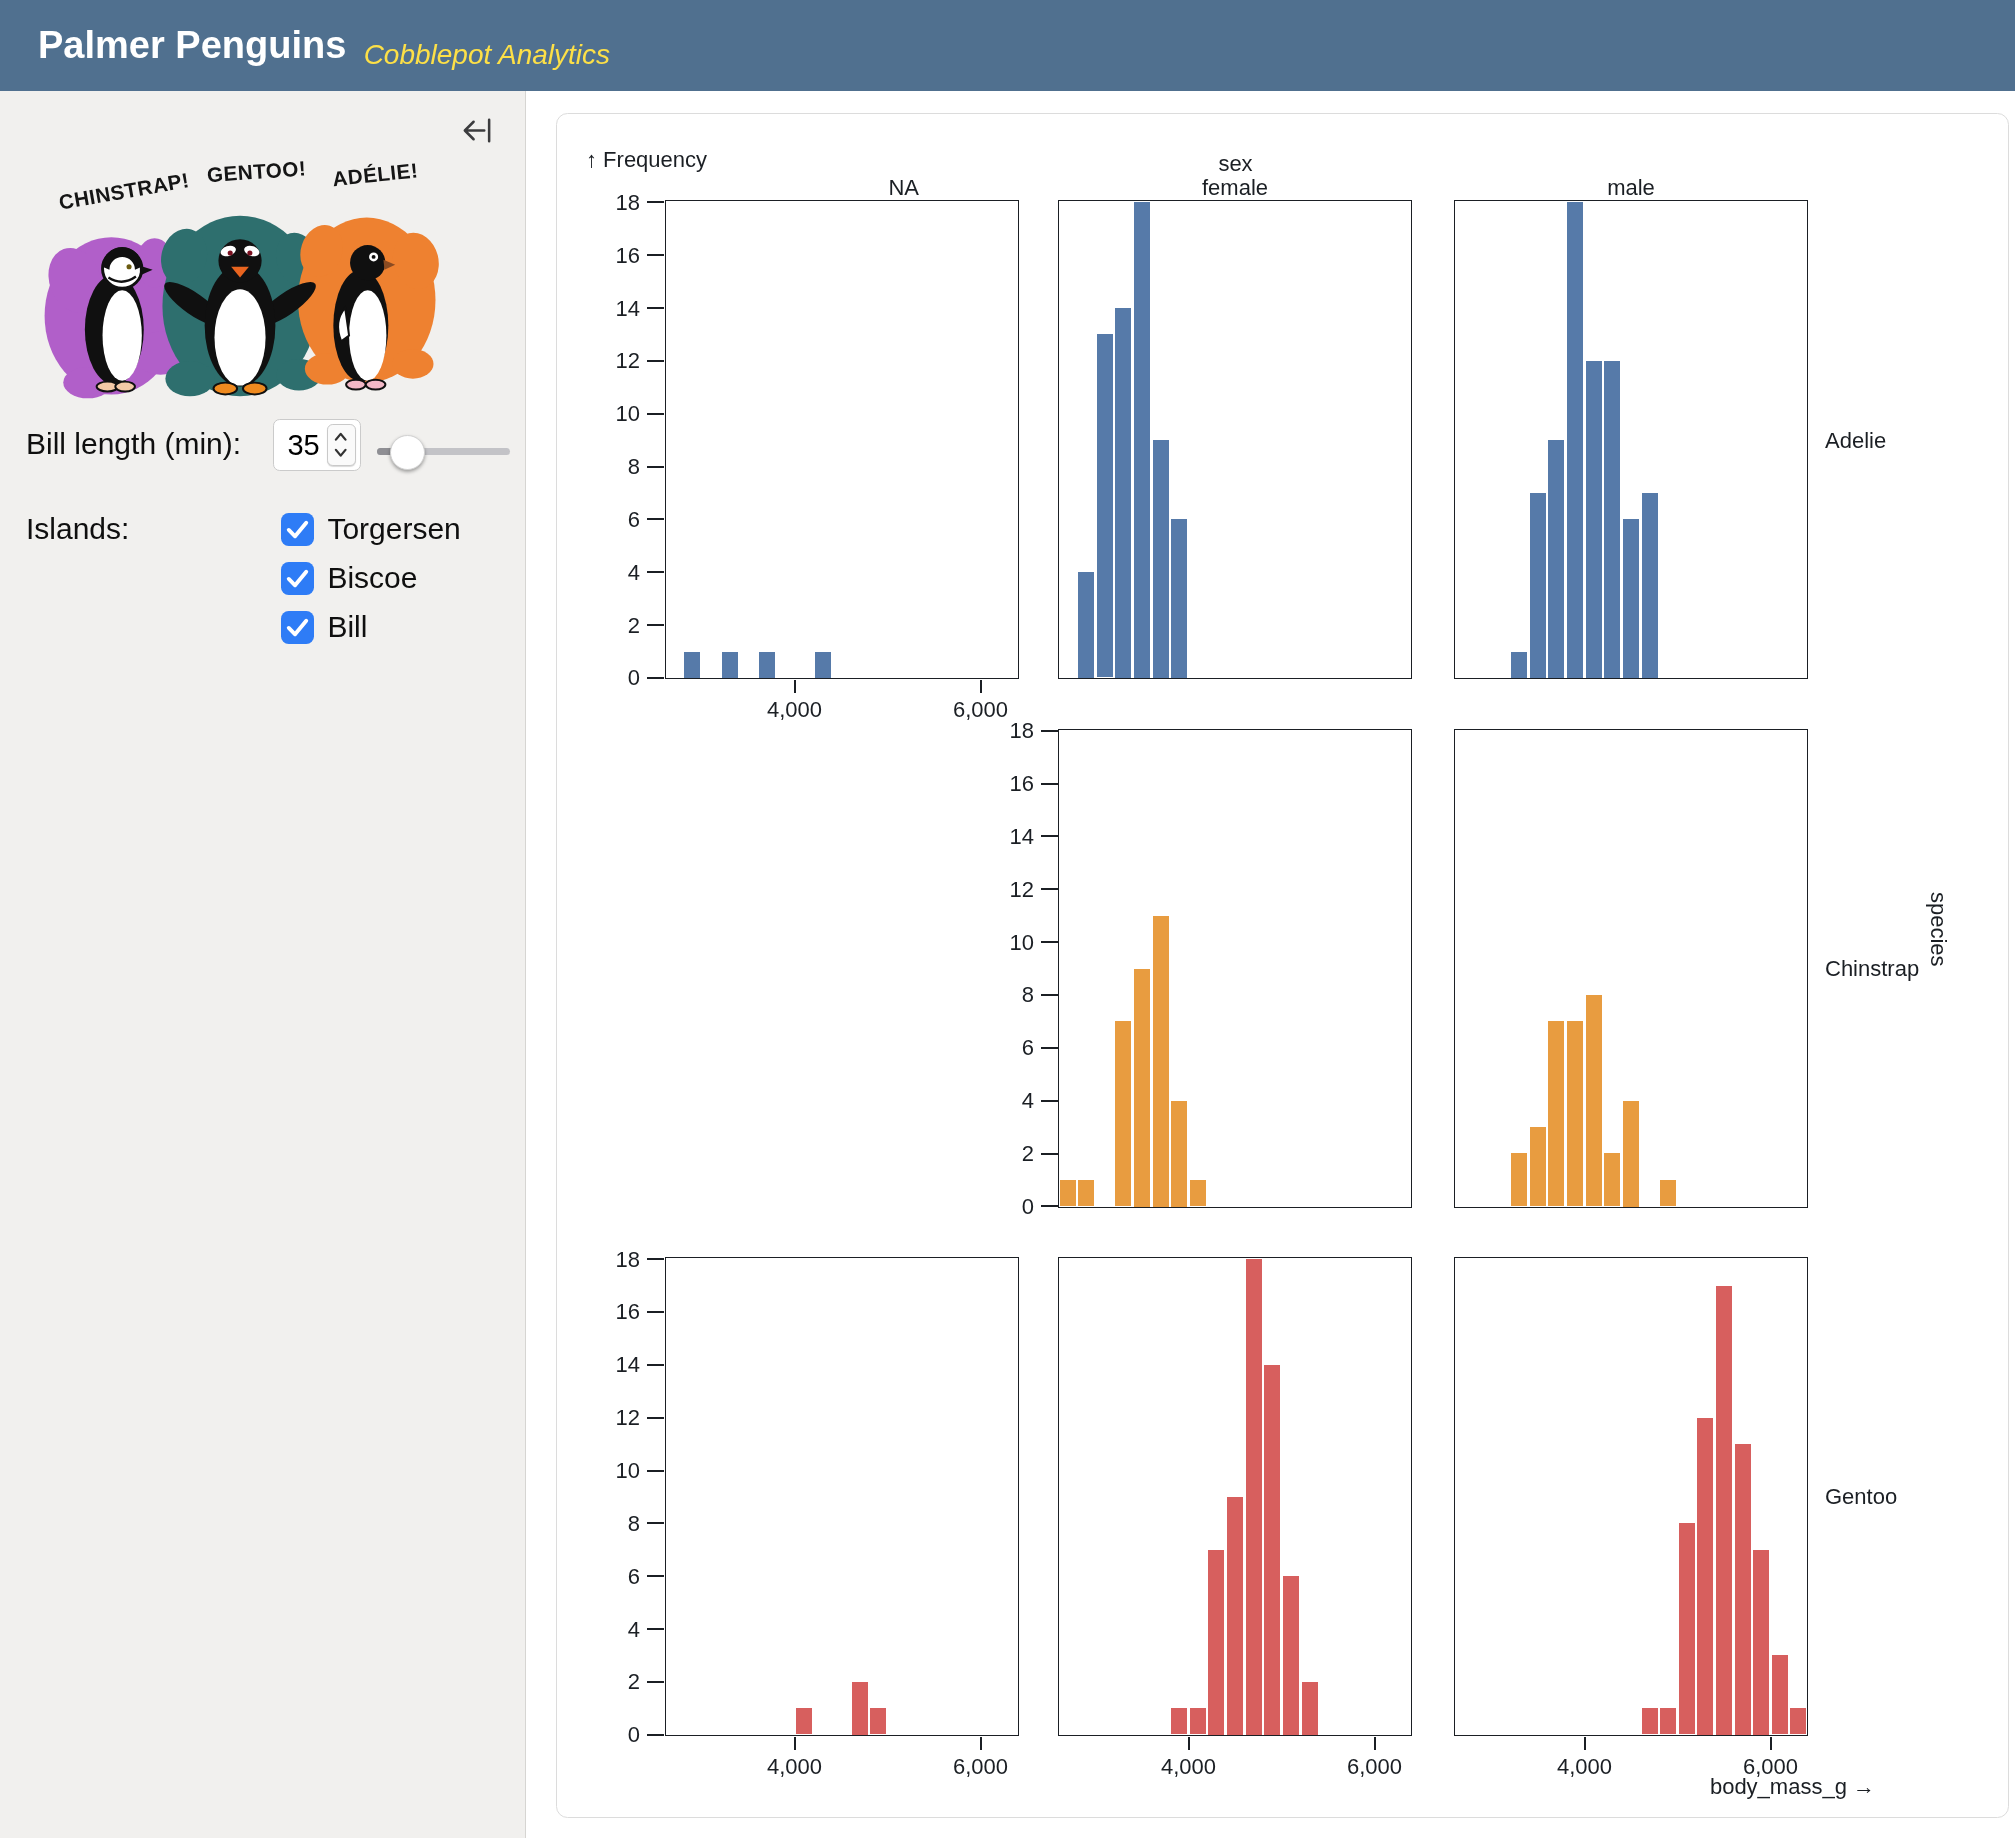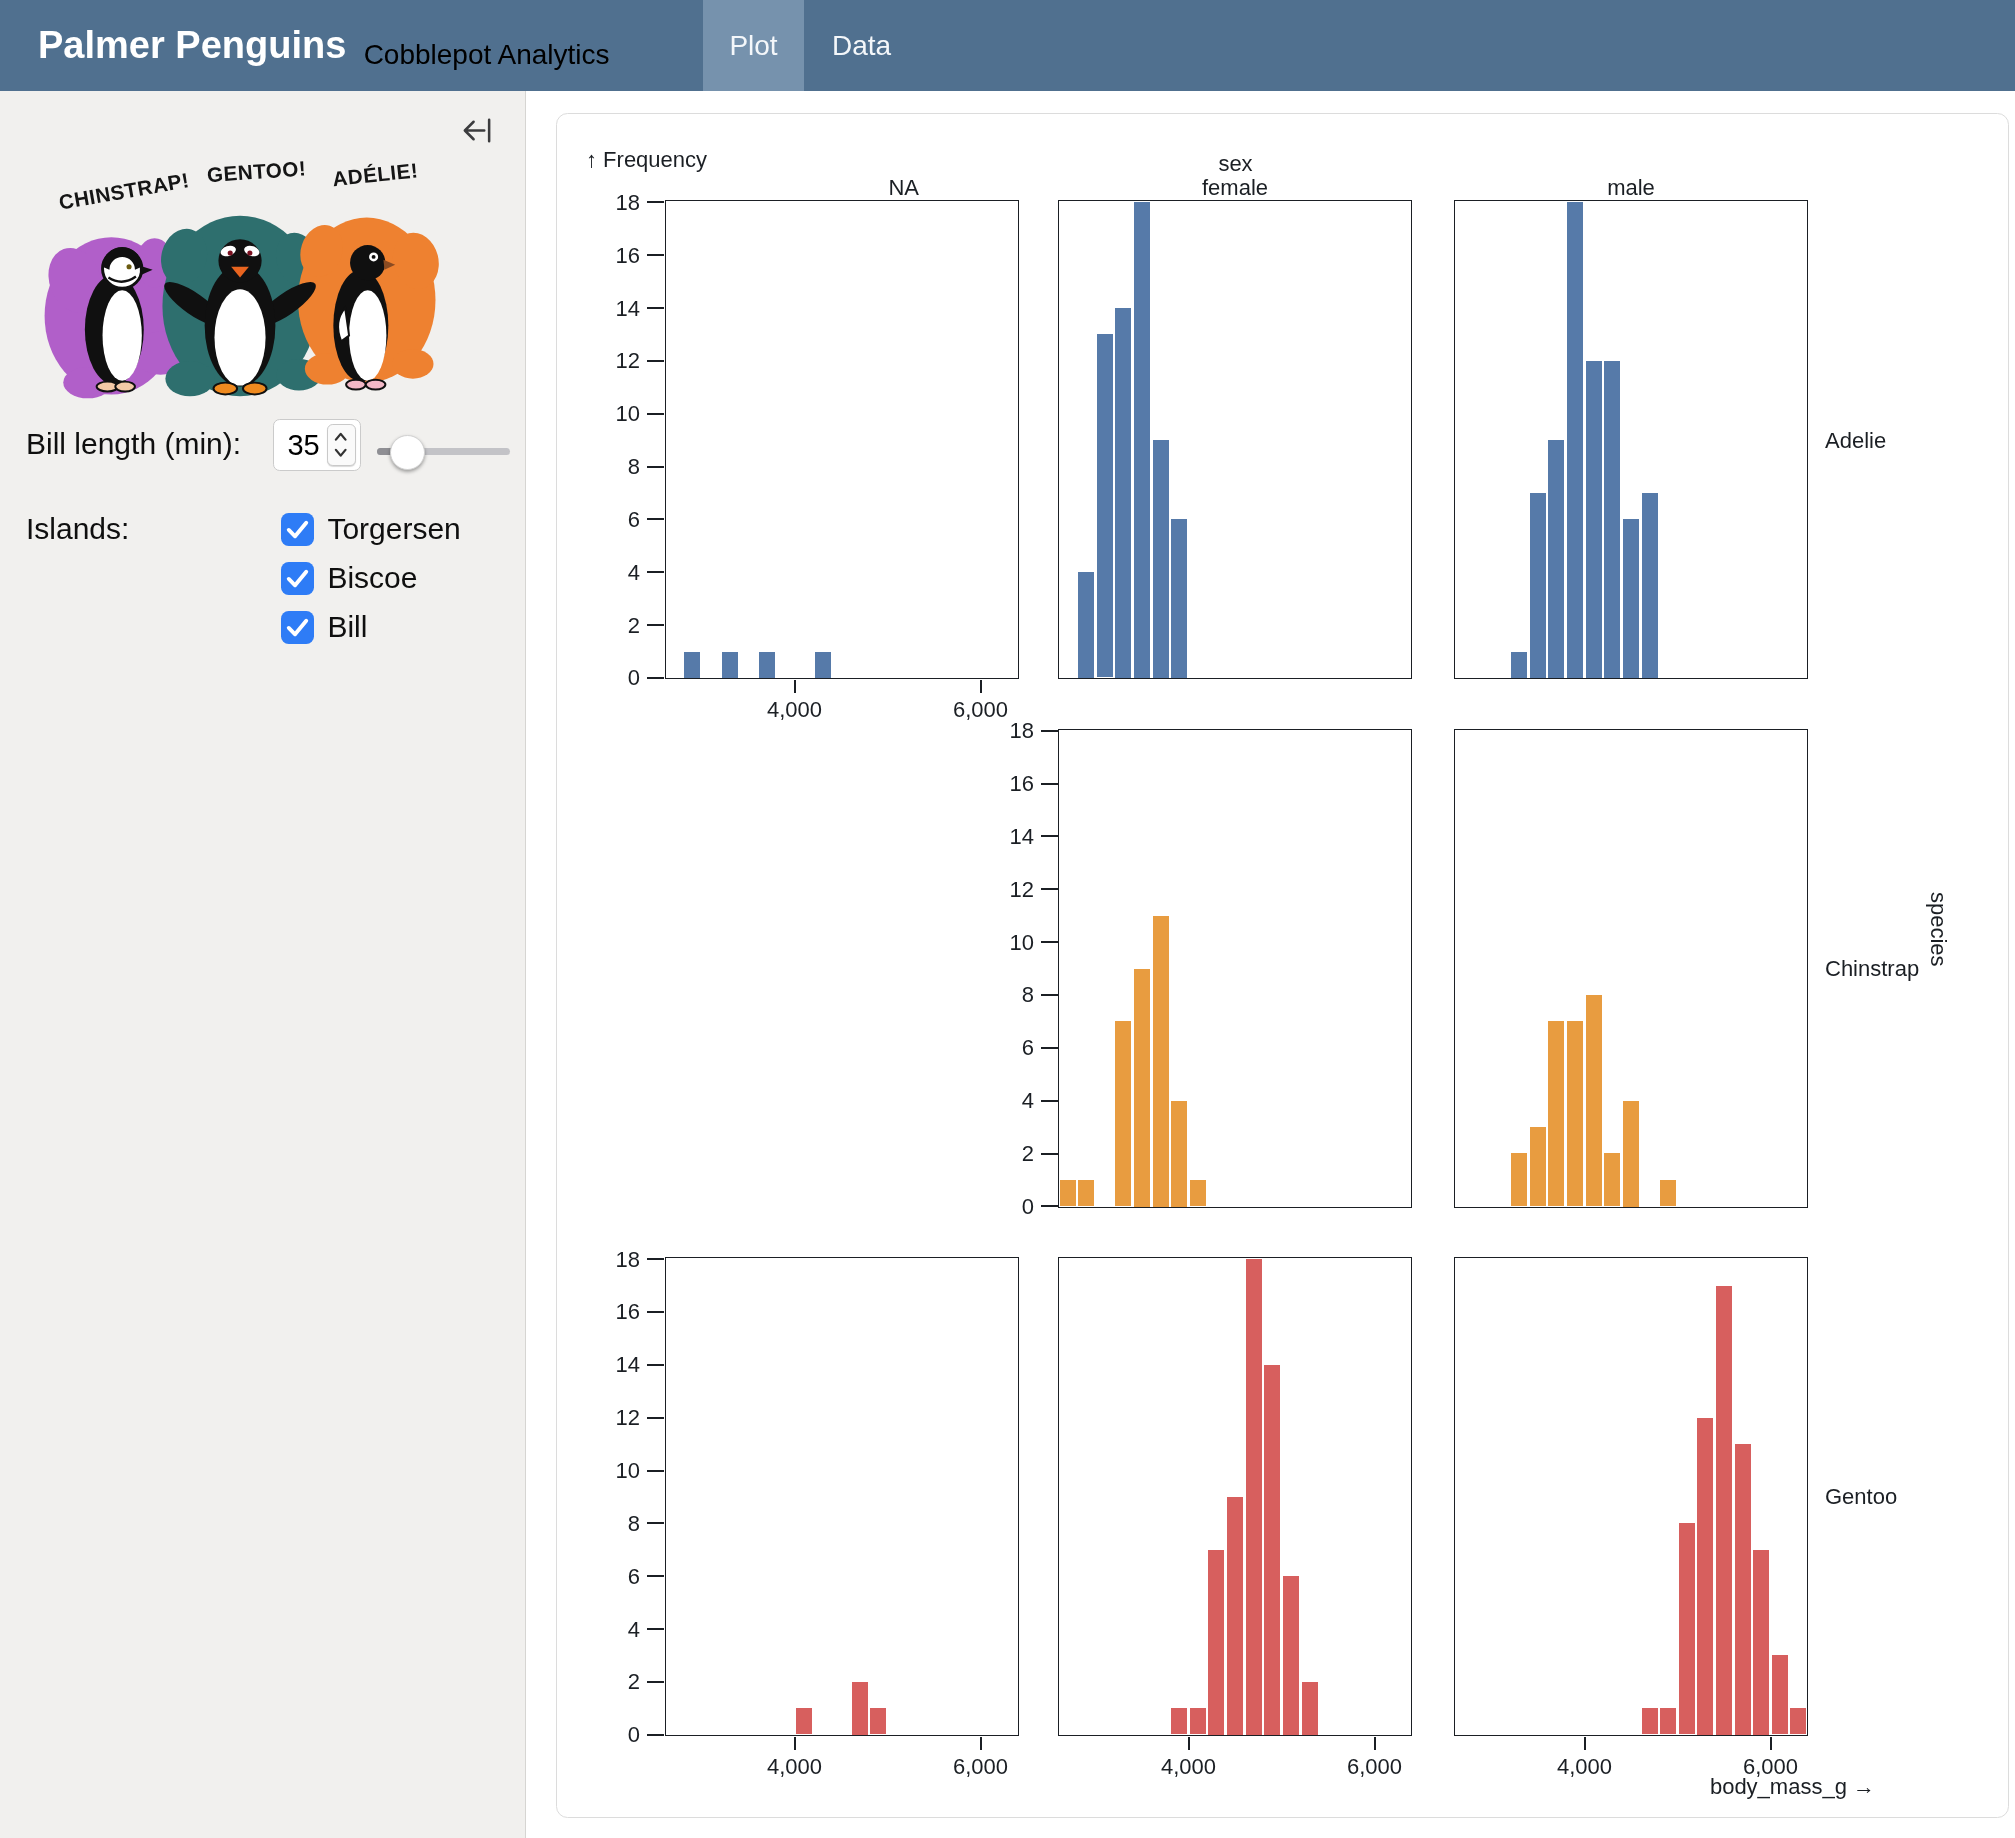--- a/index.html
+++ b/index.html
@@ -1,21 +1,21 @@
 <!DOCTYPE html>
 <html><head>
 <meta charset="utf-8">
 <style>
   html,body{margin:0;padding:0;background:#fff;}
   body{width:2016px;height:1839px;position:relative;overflow:hidden;
        font-family:"Liberation Sans","DejaVu Sans",sans-serif;color:#111;}
   .navbar{position:absolute;left:0;top:0;width:2016px;height:91px;background:#50708f;
           display:flex;align-items:center;}
   .nav-title{font-size:38px;font-weight:700;color:#ffffff;margin-left:38px;white-space:nowrap;}
-  .nav-subtitle{font-size:28px;color:#000000;margin-left:17.3px;margin-top:19px;white-space:nowrap;}
+  .nav-subtitle{font-size:28px;color:#fde047;margin-left:17.3px;margin-top:19px;white-space:nowrap;font-style:italic;}
   .nav-tabs{position:absolute;left:703px;top:0;height:91px;display:flex;}
   .nav-tab{height:91px;display:flex;align-items:center;justify-content:center;
            font-size:28px;color:#f4f7fa;cursor:pointer;}
   .nav-tab.active{background:#7692ad;width:101px;}
   .nav-tab.plain{width:115px;}
   .sidebar{position:absolute;left:0;top:91px;width:525px;height:1748px;background:#f1f0ee;
            border-right:1.9px solid #d6d5d2;}
   .collapse-btn{position:absolute;left:459px;top:22px;width:35px;height:35px;cursor:pointer;}
   .artwork{position:absolute;left:21px;top:50px;}
   .art-label{font-weight:700;font-size:21px;fill:#151515;letter-spacing:.5px;}
@@ -45,24 +45,20 @@
   .ptext{font-size:22px;color:#1b1f24;white-space:nowrap;position:absolute;}
   .tickmark{background:#1b1f24;}
   .vlabel{writing-mode:vertical-rl;}
 </style>
 </head>
 <body>
 
 <header class="navbar">
   <div class="nav-title">Palmer Penguins</div>
   <div class="nav-subtitle">Cobblepot Analytics</div>
-  <nav class="nav-tabs">
-    <div class="nav-tab active">Plot</div>
-    <div class="nav-tab plain">Data</div>
-  </nav>
 </header>
 
 <aside class="sidebar">
 
   <div class="collapse-btn">
     <svg width="35" height="35" viewBox="0 0 36 36">
       <path d="M26 18 H7 M15 9 l-9 9 9 9 M31 7 v22" stroke="#3c3c3e" stroke-width="2.6" fill="none" stroke-linecap="round" stroke-linejoin="round"></path>
     </svg>
   </div>
 

